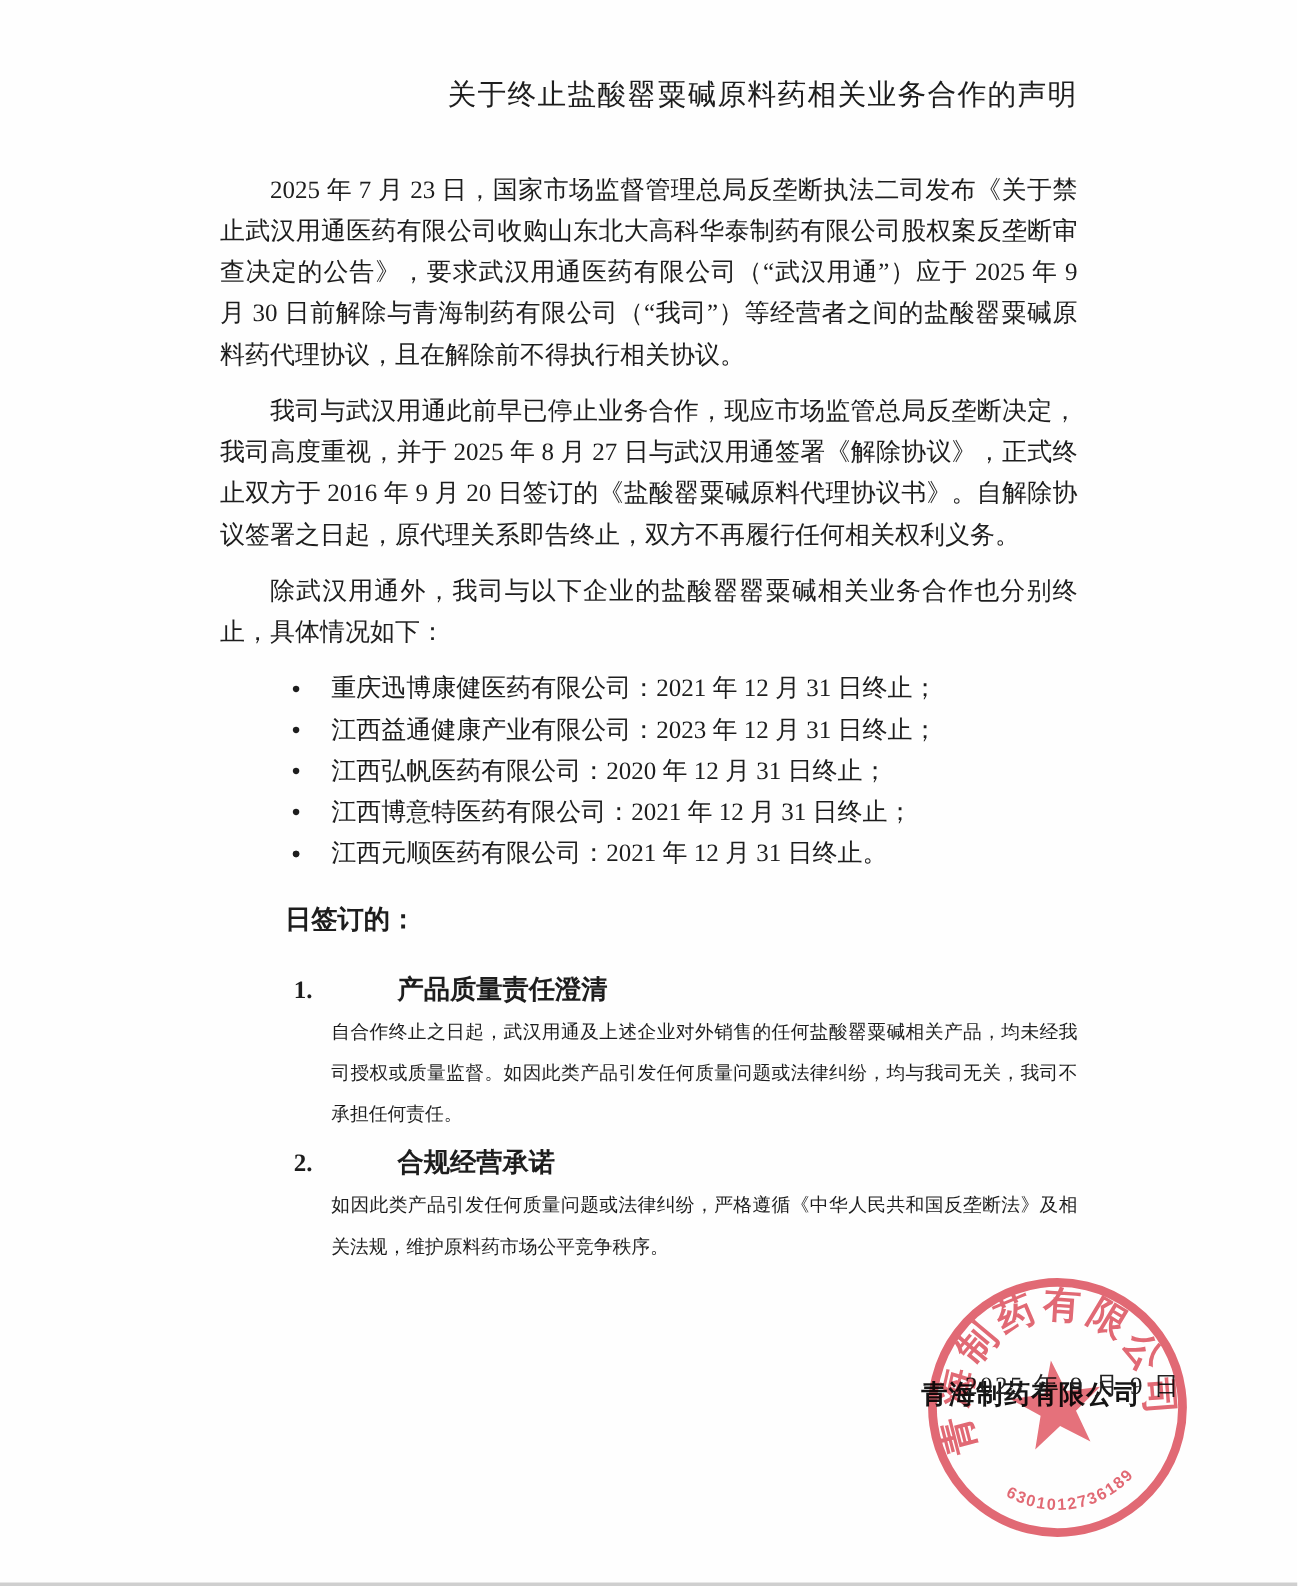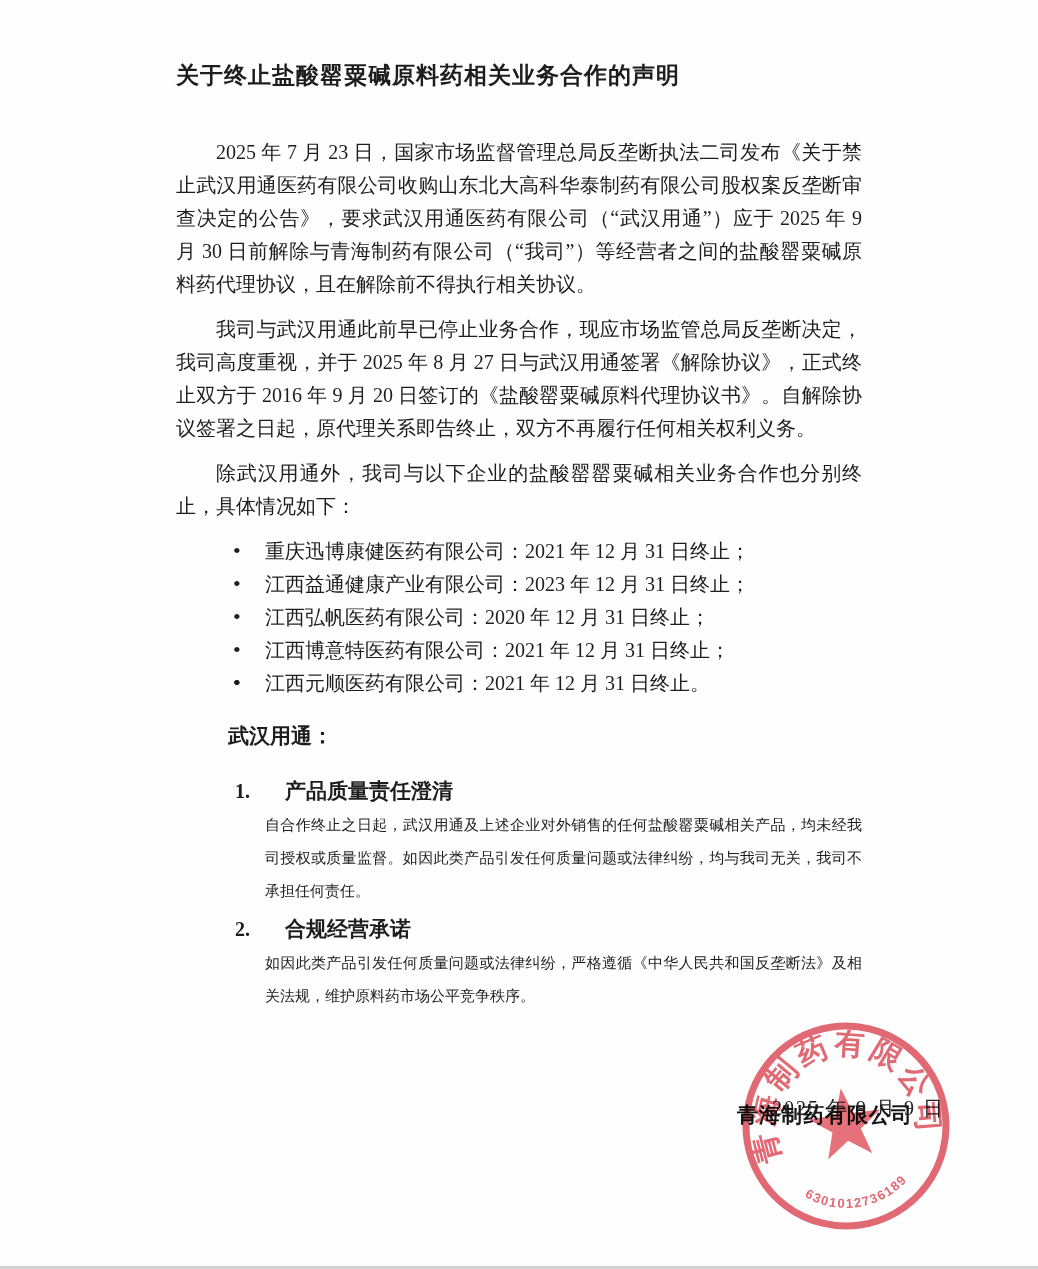--- a/index.html
+++ b/index.html
@@ -9,23 +9,23 @@
     font-family:"Liberation Serif","DejaVu Serif",serif;
     color:#1d1d1d;
     position:relative;
     overflow:hidden;
   }
   .page { position:absolute; inset:0; background:#fefefe; }
   .content { position:absolute; left:176px; top:0; width:686px; }
 
   .title {
     font-family:"Liberation Sans","DejaVu Sans",sans-serif;
-    font-weight:bold;
+    font-weight:normal;
     font-size:23px;
-    text-align:left;
+    text-align:right;
     letter-spacing:1px;
     margin:60px 0 45px 0;
   }
 
   .para {
     font-size:20px;
     line-height:33px;
     text-indent:2em;
     text-align:justify;
     margin:0 0 12px 0;
@@ -51,22 +51,22 @@
     margin:19px 0 0 52px;
   }
 
   .section { margin-top:23px; }
   .sec-head { padding-left:59px; line-height:33px; }
   .sec-num {
     display:inline-block; width:50px;
     font-weight:bold; font-size:20px;
   }
   .sec-title {
-    font-family:Liberation Serif, serif;
-    font-weight:bold; font-size:21px;
+    font-family:Liberation Sans, sans-serif;
+    font-weight:bold; font-size:21px;margin-left:33px;
   }
   .sec-body {
     font-size:15px;
     line-height:33px;
     text-align:justify;
     margin:0 0 0 89px;
   }
   .section-2 { margin-top:5px; }
 
   .sig-company {
@@ -136,21 +136,21 @@
       </li>
       <li class="bullet-item">
         <span class="dot">•</span>
       </li>
       <li class="bullet-item">
         <span class="dot">•</span>
         <span>江西元顺医药有限公司：2021 年 12 月 31 日终止。</span>
       </li>
     </ul>
 
-    <div class="special-heading">武汉用通：</div>
+    <div class="special-heading">日签订的：</div>
 
     <div class="section section-1">
       <div class="sec-head">
         <span class="sec-num">1.</span><span class="sec-title">产品质量责任澄清</span>
       </div>
       <p class="sec-body">自合作终止之日起，武汉用通及上述企业对外销售的任何盐酸罂粟碱相关产品，均未经我司授权或质量监督。如因此类产品引发任何质量问题或法律纠纷，均与我司无关，我司不承担任何责任。</p>
     </div>
 
     <div class="section section-2">
       <div class="sec-head">

